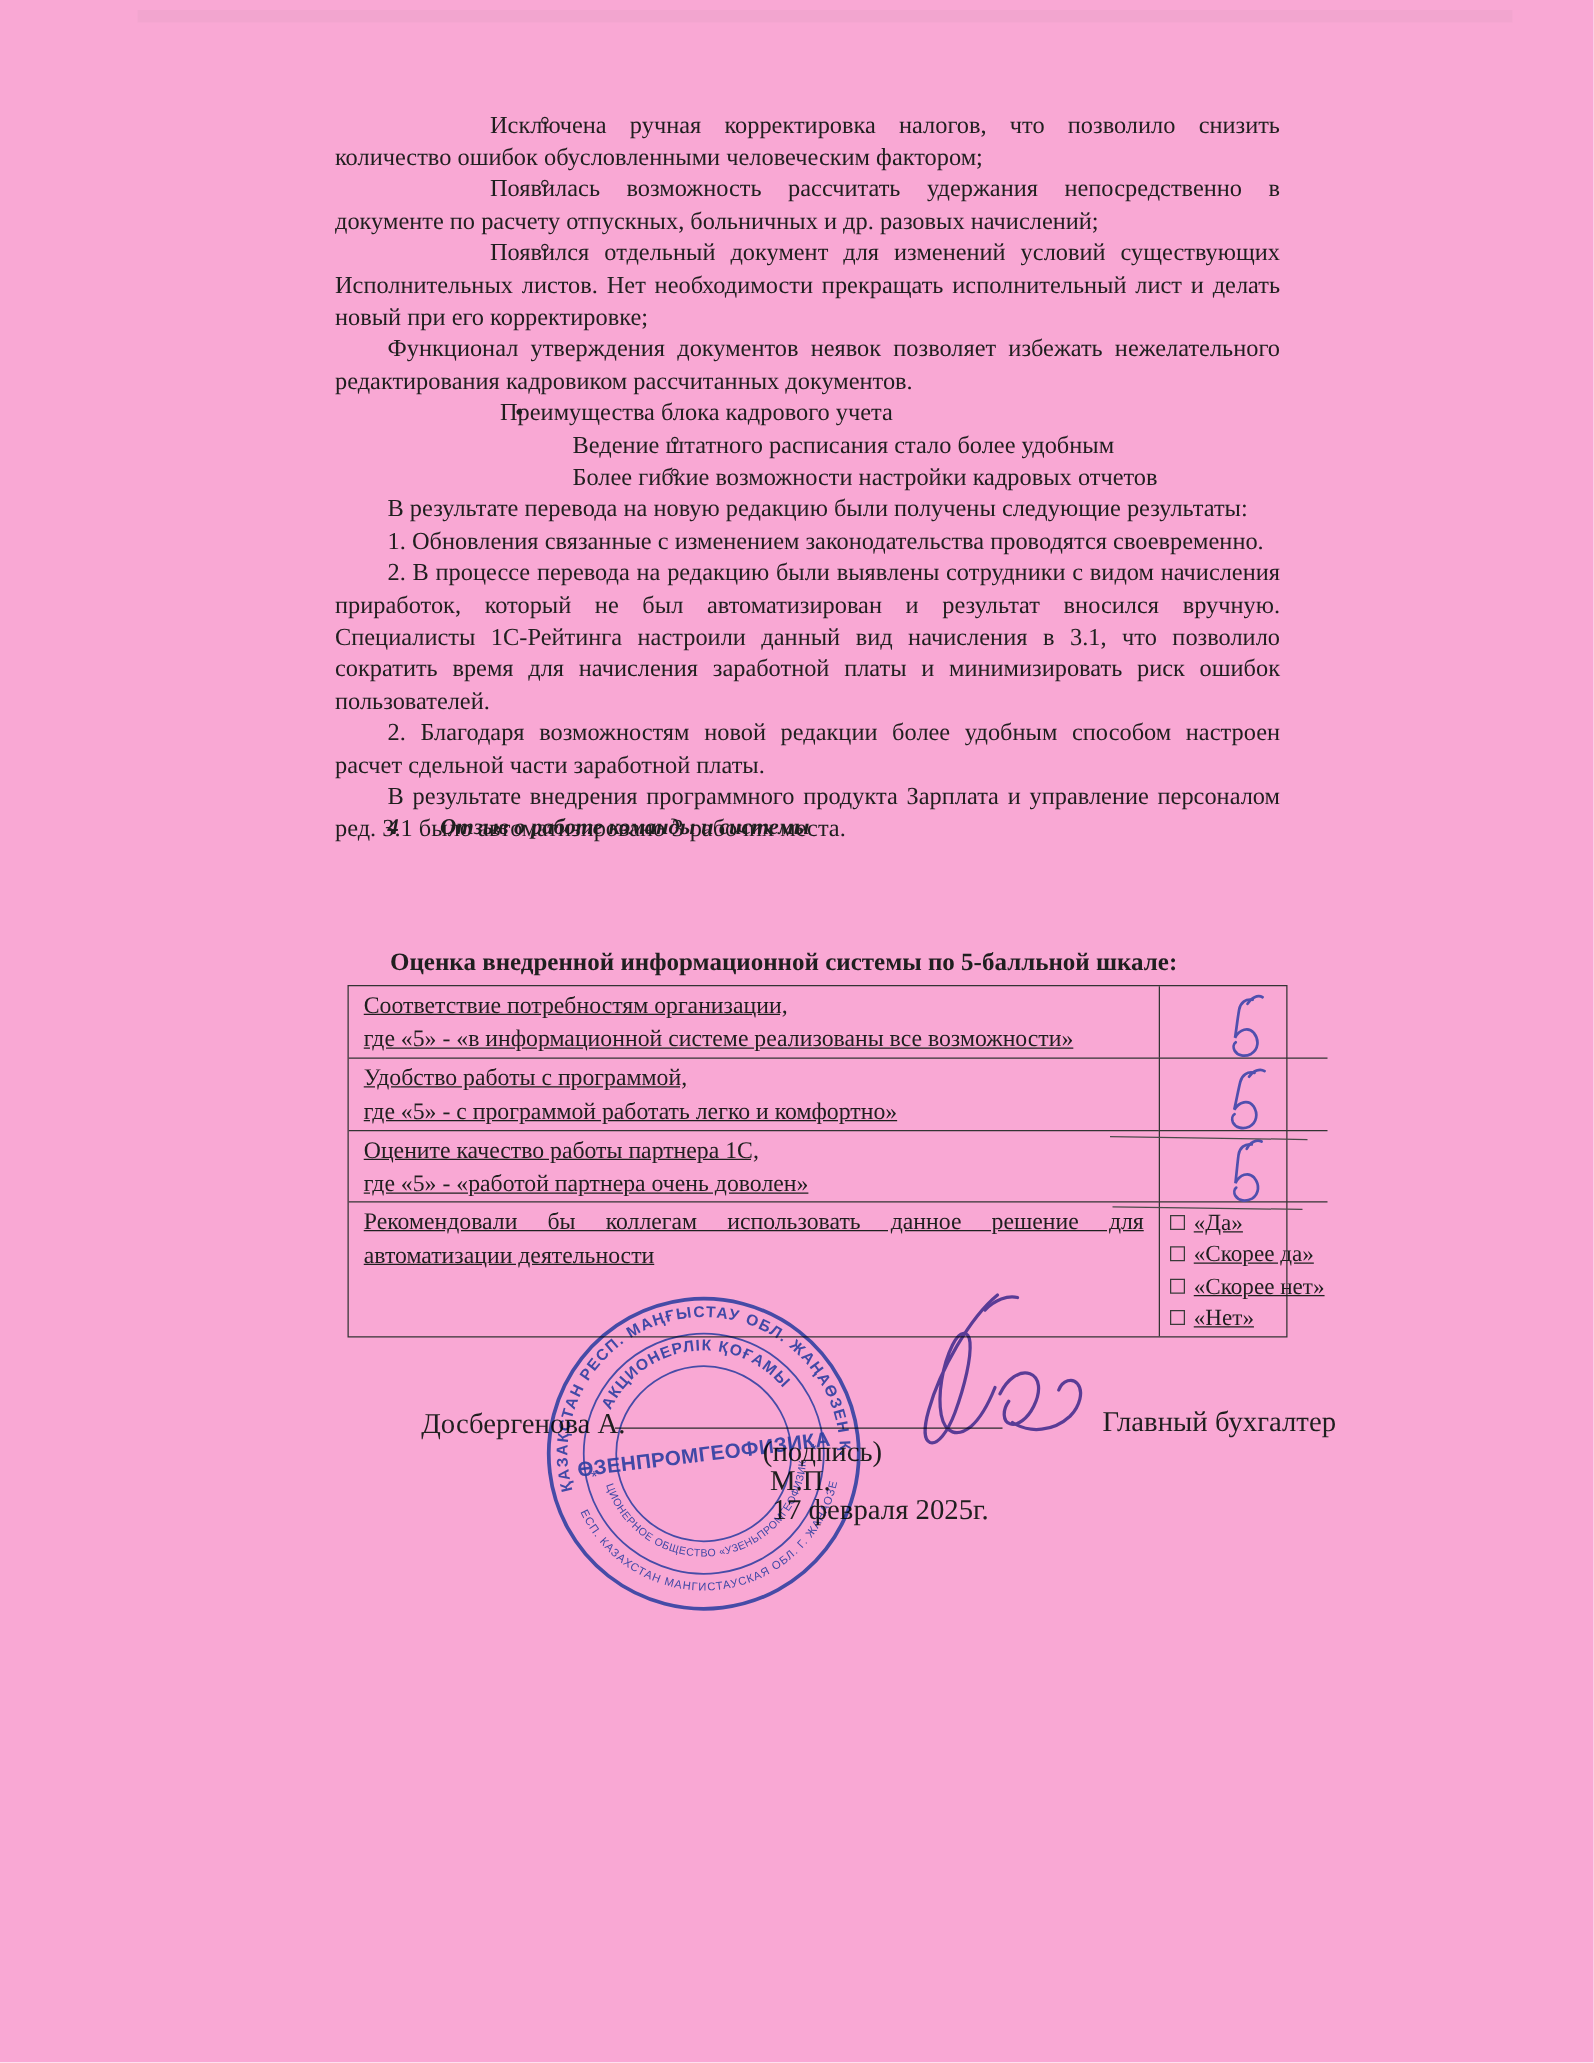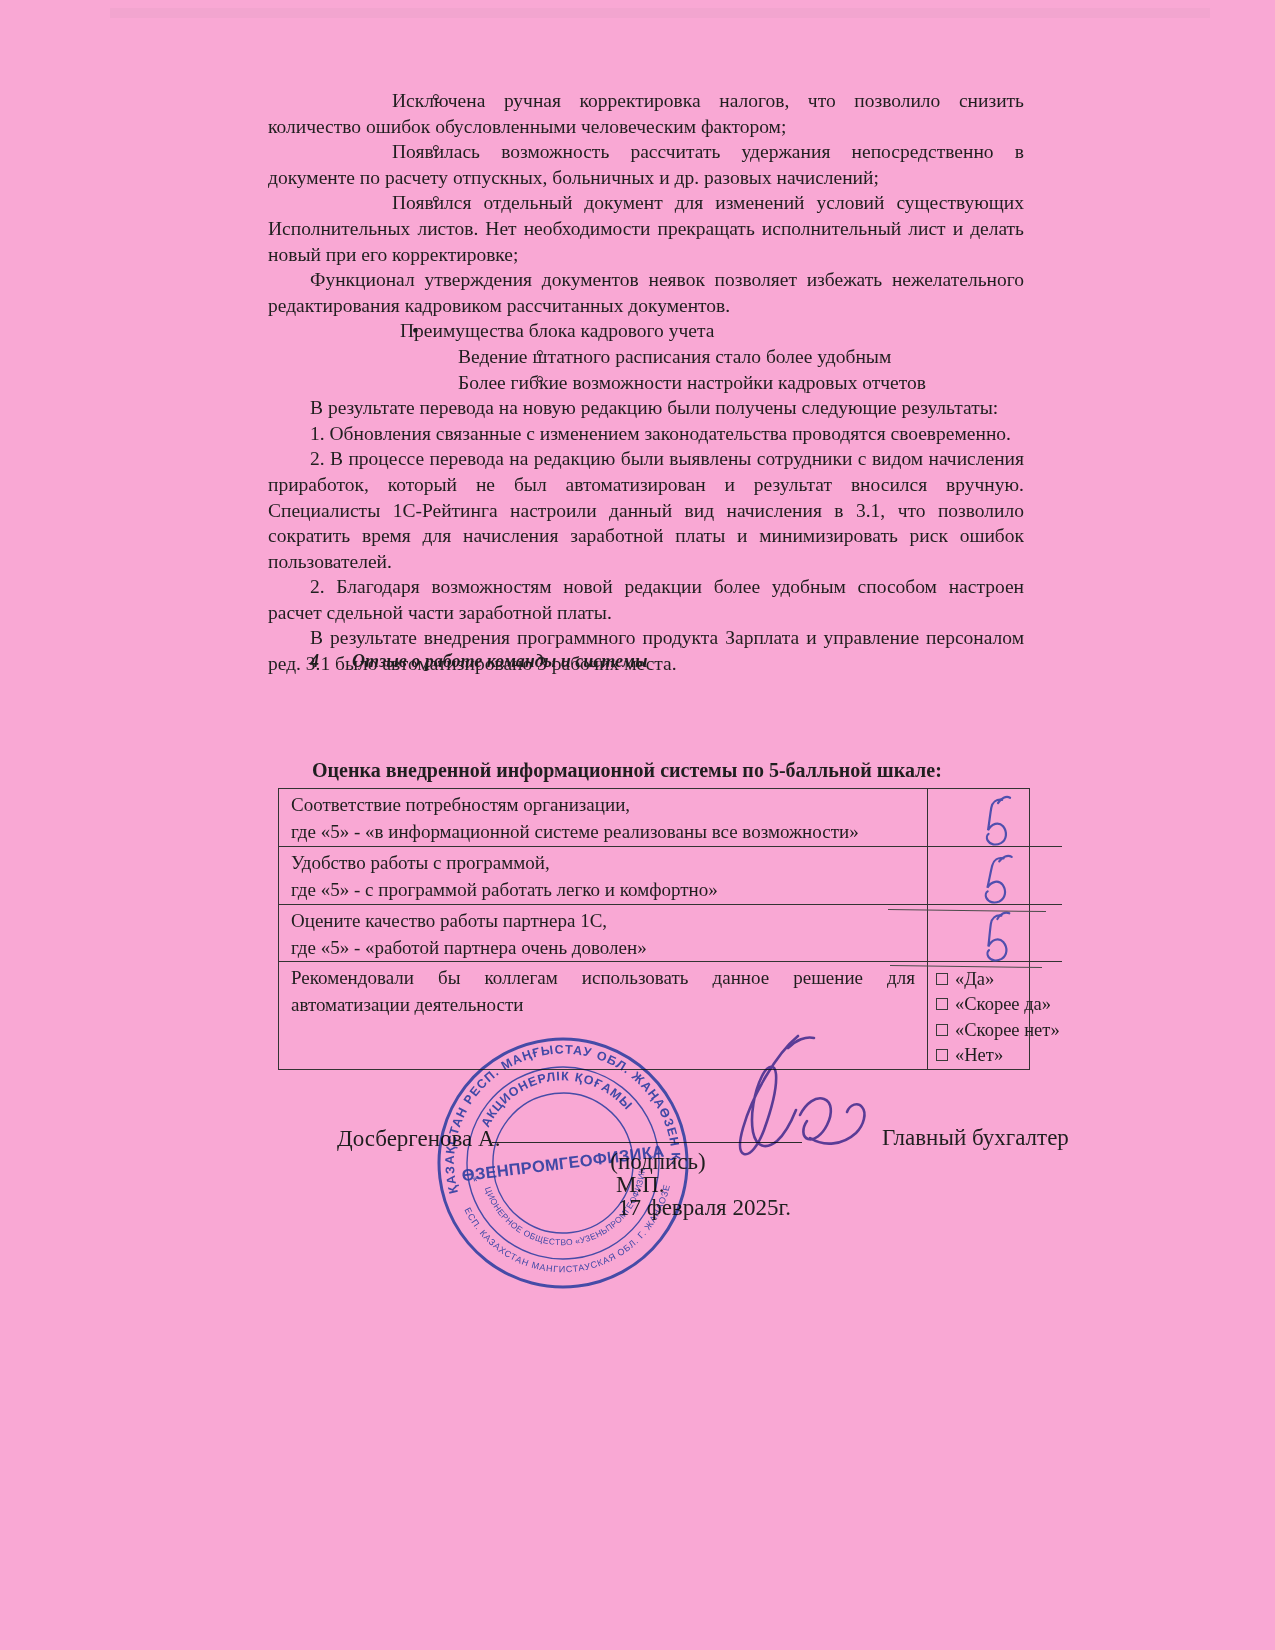--- a/index.html
+++ b/index.html
@@ -16,21 +16,21 @@
   .p-sub{text-indent:134px;} .p-sub .b{width:56px;}
   .p-ind{text-indent:42px;}
   
   #sectionheading{position:absolute;left:310px;top:651px;font-size:18px;font-weight:bold;font-style:italic;}
   #sectionheading .hnum{display:inline-block;width:42px;font-style:italic;}
   
   #tabletitle{position:absolute;left:312px;top:759px;font-size:20px;font-weight:bold;}
   
   #ratingtable{position:absolute;left:278px;top:788px;width:752px;height:282px;
                border:1.6px solid #333;box-sizing:border-box;
-               display:grid;grid-template-columns:648px 1fr;grid-template-rows:57px 58px 57px 1fr;}
+               display:grid;grid-template-columns:648px 1fr;grid-template-rows:57px 58px 57px 1fr;text-decoration:underline;}
   .tcell{box-sizing:border-box;font-size:19px;line-height:26.5px;padding:3px 12px 0 12px;}
   .col2{border-left:1.6px solid #333;}
   .rown{border-top:1.6px solid #333;}
   .ratecell{display:flex;justify-content:center;align-items:flex-start;padding:4px 0 0 0;}
   .justify{text-align:justify;}
   .opt{font-size:18.5px;line-height:25.4px;white-space:nowrap;}
   .cbx{display:inline-block;width:10px;height:10px;border:1.3px solid #3a3a3a;margin-right:7px;}
   .artifact{position:absolute;height:0;border-top:1.5px solid #4a4a4a;transform:rotate(0.8deg);}
   
   .sigtext{position:absolute;font-size:23px;}

